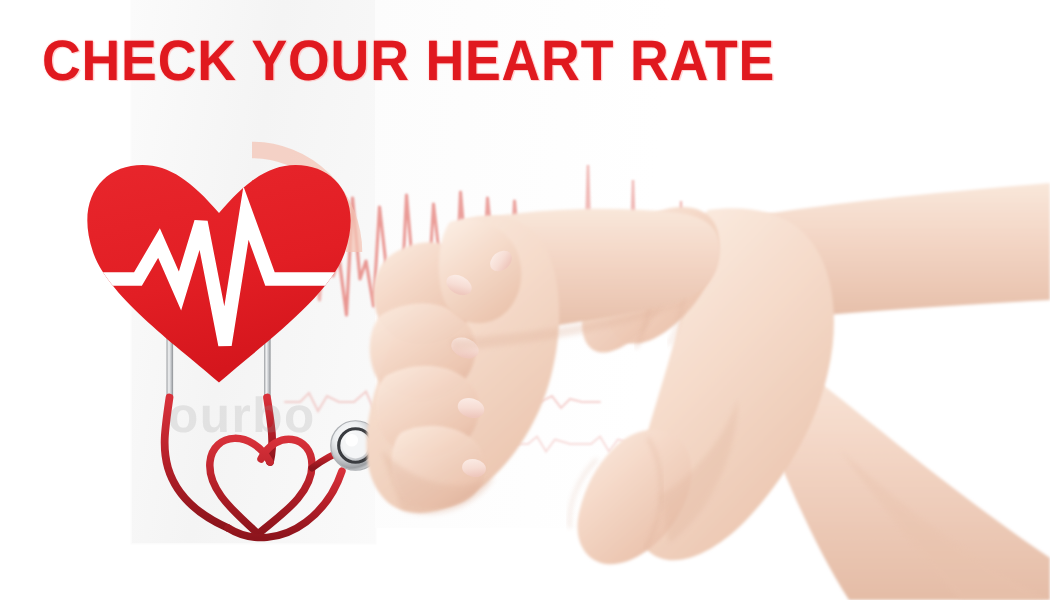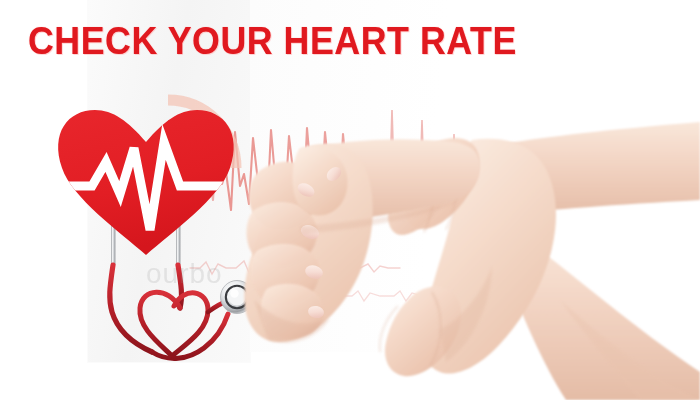--- a/index.html
+++ b/index.html
@@ -55,24 +55,24 @@
     white-space: nowrap;
     text-shadow:
        0 0 1px rgba(255,140,140,0.85),
        1px 1px 0 rgba(255,190,190,0.55);
     -webkit-font-smoothing: antialiased;
   }
 
   
   .watermark {
     position: absolute;
-    left: 146px;
+    left: 112px;
     top: 258px;
-    font-size: 28px;
-    font-weight: normal;
+    font-size: 33px;
+    font-weight: bold;
     color: rgba(150,150,150,0.20);
     letter-spacing: 1px;
     user-select: none;
     white-space: nowrap;
   }
 
   
   .layer { position: absolute; left:0; top:0; }
 
   

